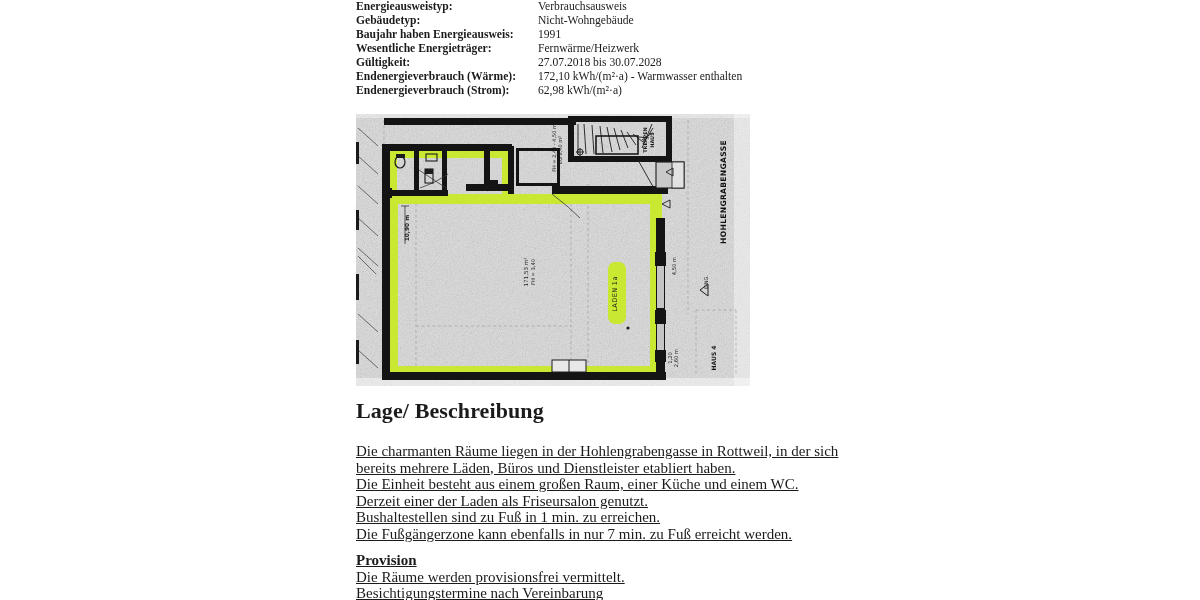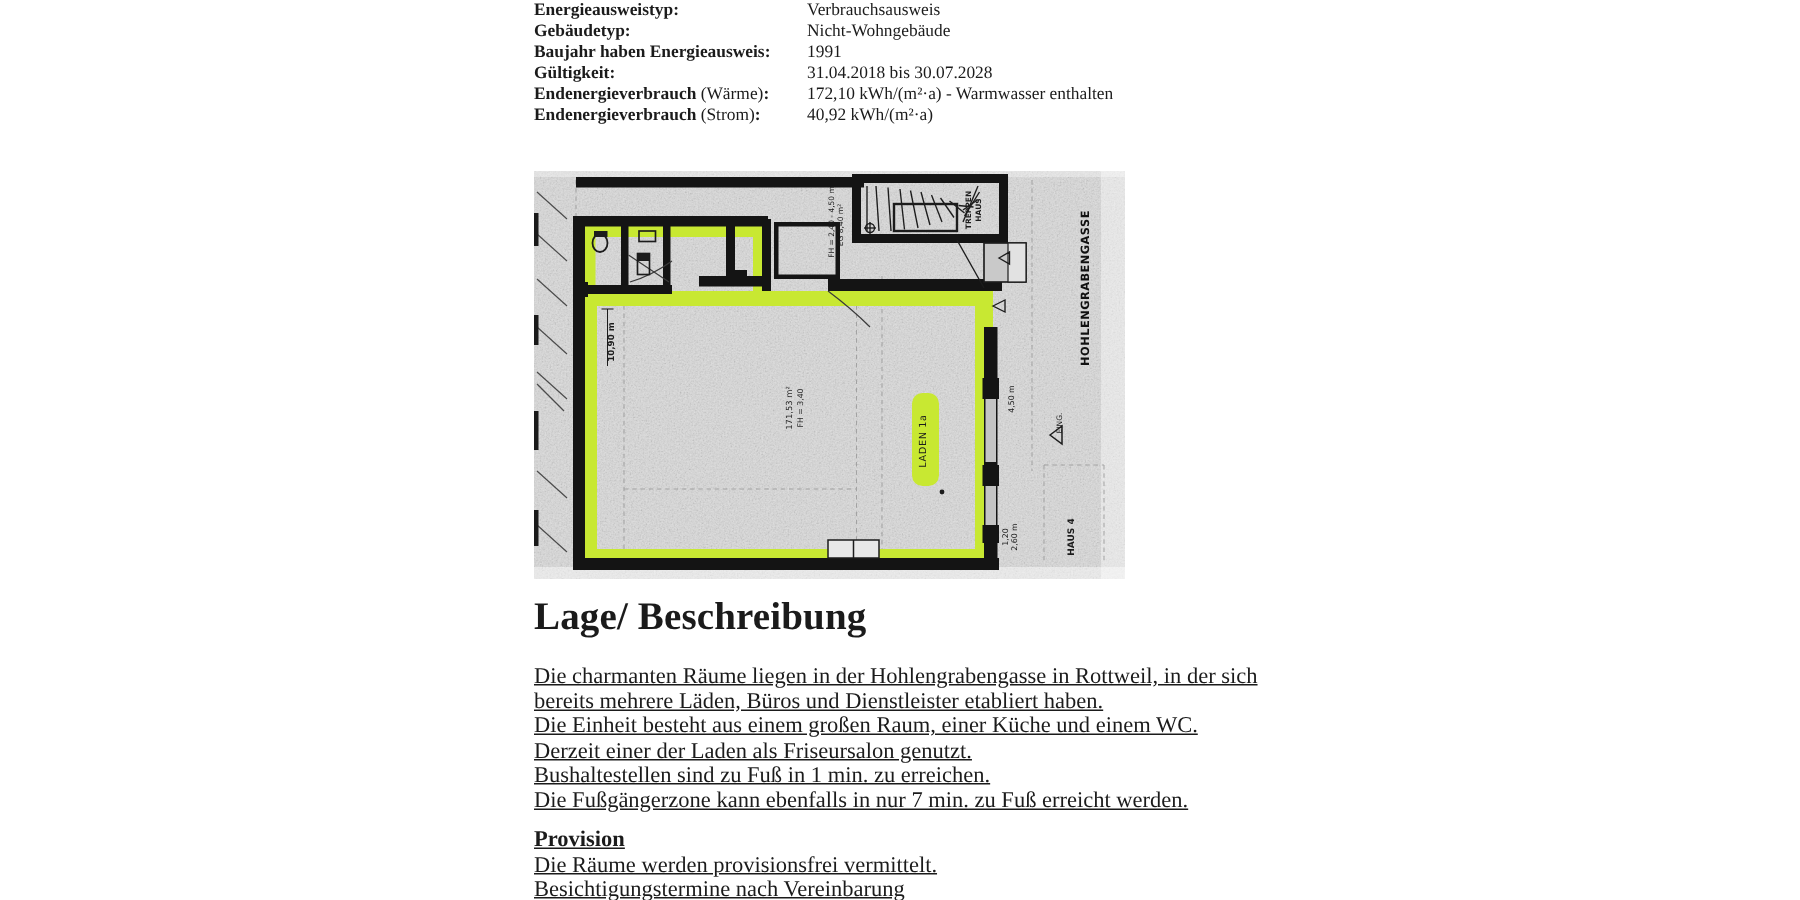--- a/index.html
+++ b/index.html
@@ -44,21 +44,21 @@
     vertical-align: top;
     white-space: nowrap;
     margin-top: 12px;
   }
   .energy-table td.lbl {
     font-weight: bold;
     padding-right: 10px;
     min-width: 172px;
   }
   .energy-table td.lbl .paren {
-    font-weight: normal;
+    font-weight: bold;
   }
   .energy-table td.val {
     font-weight: normal;
   }
 
   
   .plan-wrap {
     position: absolute;
     left: 356px;
     top: 114px;
@@ -71,21 +71,21 @@
     display: block;
     width: 394px;
     height: 272px;
   }
 
   
   .sec-heading {
     position: absolute;
     left: 356px;
     font-weight: bold;
-    font-size: 26px;
+    font-size: 22px;
     line-height: 22px;
     letter-spacing: 0.1px;
     white-space: nowrap;
   }
   #heading-lage { top: 400px; }
 
   .body-block {
     position: absolute;
     left: 356px;
     width: 500px;
@@ -122,30 +122,34 @@
         </tr>
         <tr>
           <td class="lbl"><span>Gebäudetyp</span><span class="paren"></span><span>:</span></td>
           <td class="val">Nicht-Wohngebäude</td>
         </tr>
         <tr>
           <td class="lbl"><span>Baujahr haben Energieausweis</span><span class="paren"></span><span>:</span></td>
           <td class="val">1991</td>
         </tr>
         <tr>
+          <td class="lbl"><span>Wesentliche Energieträger</span><span class="paren"></span><span>:</span></td>
+          <td class="val">Fernwärme/Heizwerk</td>
+        </tr>
+        <tr>
           <td class="lbl"><span>Gültigkeit</span><span class="paren"></span><span>:</span></td>
-          <td class="val">31.04.2018 bis 30.07.2028</td>
+          <td class="val">27.07.2018 bis 30.07.2028</td>
         </tr>
         <tr>
           <td class="lbl"><span>Endenergieverbrauch</span><span class="paren"> (Wärme)</span><span>:</span></td>
           <td class="val">172,10 kWh/(m²·a) - Warmwasser enthalten</td>
         </tr>
         <tr>
           <td class="lbl"><span>Endenergieverbrauch</span><span class="paren"> (Strom)</span><span>:</span></td>
-          <td class="val">40,92 kWh/(m²·a)</td>
+          <td class="val">62,98 kWh/(m²·a)</td>
         </tr>
       </tbody>
     </table>
   </div>
 
   <div class="plan-wrap">
     <svg class="plan-svg" viewBox="0 0 394 272" preserveAspectRatio="none">
       <defs>
         <filter id="scanNoise" x="0" y="0" width="100%" height="100%">
           <feTurbulence type="fractalNoise" baseFrequency="0.92" numOctaves="3" seed="7" result="n"></feTurbulence>

